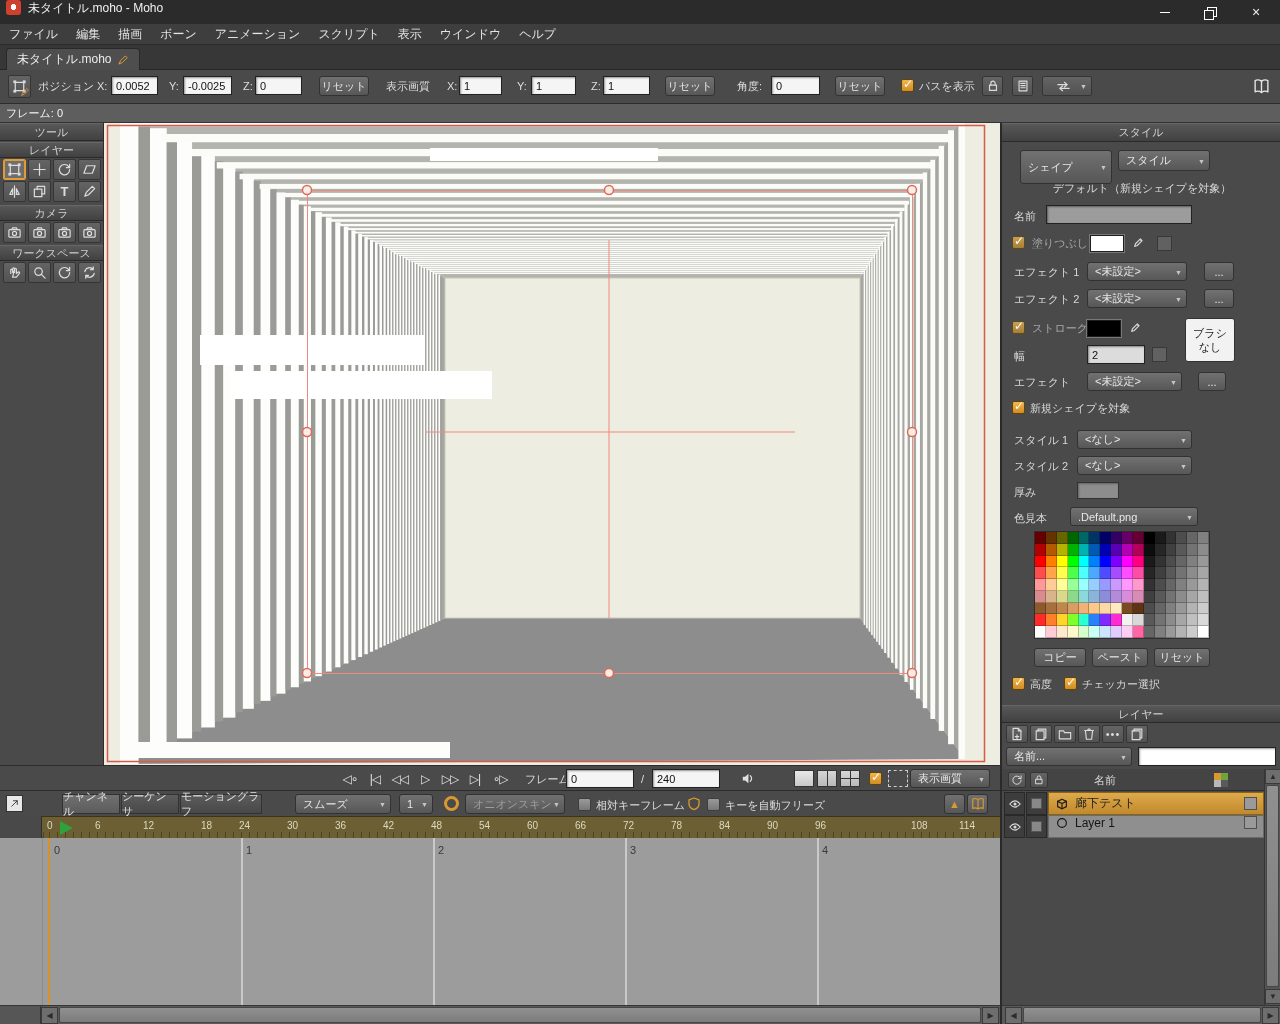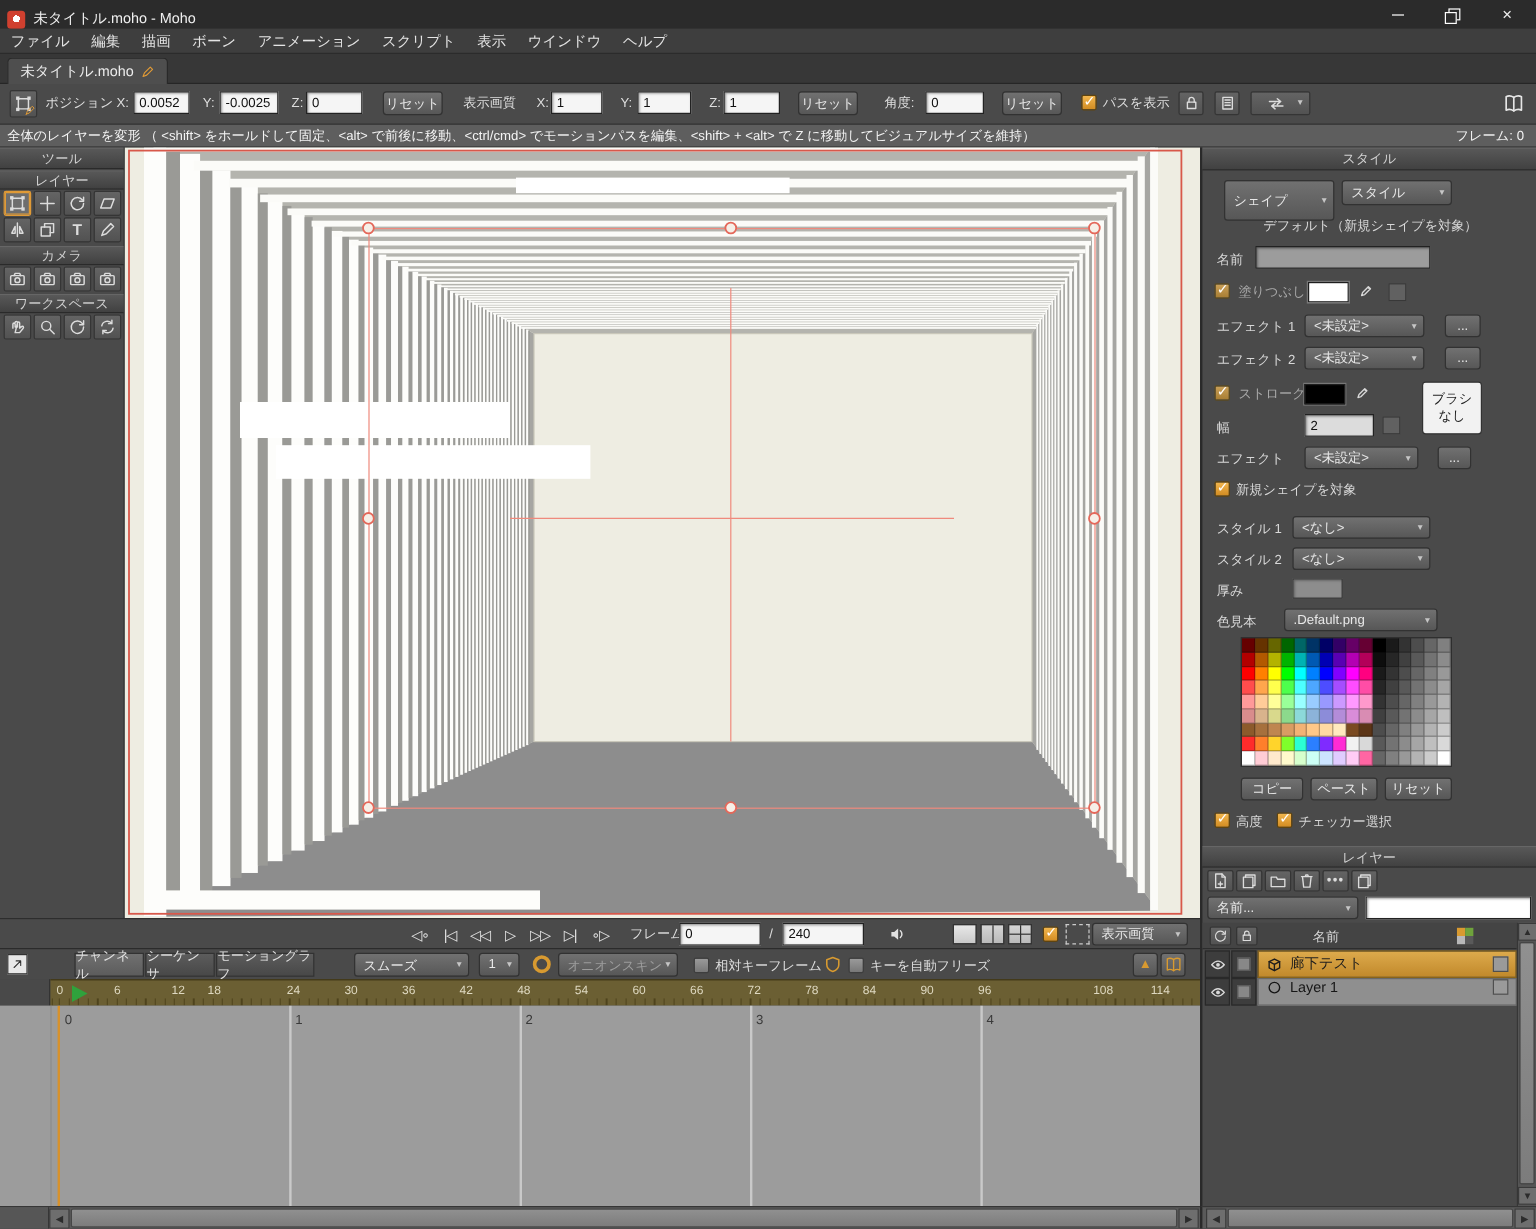--- a/index.html
+++ b/index.html
@@ -1,21 +1,21 @@
 <!DOCTYPE html>
 <html><head>
 <meta charset="utf-8">
 <style>
   *{margin:0;padding:0;box-sizing:border-box}
   html,body{width:1280px;height:1024px;overflow:hidden}
   body{font-family:"Liberation Sans","DejaVu Sans",sans-serif;background:#474747}
   #app{position:relative;width:1280px;height:1024px;background:#474747;color:#ddd;font-size:12px;overflow:hidden}
   .r{position:absolute}
   
-  #titlebar{left:0;top:0;width:1280px;height:24px;background:#2b2b2b;display:flex;align-items:flex-end;padding-left:6px;gap:7px}
+  #titlebar{left:0;top:0;width:1280px;height:24px;background:#2b2b2b;display:flex;align-items:flex-start;padding-left:6px;gap:7px}
   #title-text{color:#f0f0f0;font-size:12px}
   .wbtn{position:absolute;top:0;width:45px;height:24px;display:flex;align-items:center;justify-content:center;color:#eee}
   .min-glyph{width:10px;height:1px;background:#fff}
   .restore-glyph{position:relative;width:11px;height:11px}
   .restore-glyph::before{content:"";position:absolute;left:3px;top:0;width:8px;height:8px;border:1px solid #fff}
   .restore-glyph::after{content:"";position:absolute;left:0;top:3px;width:8px;height:8px;border:1px solid #fff;background:#2b2b2b}
   
   #menubar{left:0;top:24px;width:1280px;height:21px;background:#3e3e3e;border-bottom:1px solid #2b2b2b;display:flex;align-items:stretch}
   .menu-item{padding:0 9px;display:flex;align-items:center;color:#e4e4e4;font-size:12px}
   
@@ -270,21 +270,20 @@
         </svg>
       </div>
     <div class="r" style="left:1248px;top:5px;width:26px;height:22px;display:flex;align-items:center;justify-content:center;color:#e6e6e6">
         <svg class="ico" width="17" height="17">
           <use href="#i-book"></use>
         </svg>
       </div>
   </div>
 
   <div class="r" id="infobar">
-    <span style="overflow:hidden;text-overflow:ellipsis">全体のレイヤーを変形 （ &lt;shift&gt; をホールドして固定、&lt;alt&gt; で前後に移動、&lt;ctrl/cmd&gt; でモーションパスを編集、&lt;shift&gt; + &lt;alt&gt; で Z に移動してビジュアルサイズを維持）</span>
     <span style="padding-right:4px">フレーム: 0</span>
   </div>
 
   <div class="r" id="tools-panel">
     <div class="sechdr" style="top:0;height:18px">ツール</div>
     <div class="sechdr" style="top:19px;height:16px">レイヤー</div>
     <div class="icobtn sel" style="left:3px;top:36px;width:23px;height:21px">
         <svg class="ico" width="15" height="15">
           <use href="#i-transform"></use>
         </svg>
@@ -932,21 +931,21 @@
       </div>
   </div>
 
   <div class="r" id="tl-ruler-corner"></div>
   <div id="tl-ruler">
     <div id="ruler-ticks"></div>
     <div id="playhead-tri"></div>
   <span class="rnum" style="left: 5px;">0</span>
       <span class="rnum" style="left: 53px;">6</span>
       <span class="rnum" style="left: 101px;">12</span>
-      <span class="rnum" style="left: 131px;">18</span>
+      <span class="rnum" style="left: 159px;">18</span>
       <span class="rnum" style="left: 197px;">24</span>
       <span class="rnum" style="left: 245px;">30</span>
       <span class="rnum" style="left: 293px;">36</span>
       <span class="rnum" style="left: 341px;">42</span>
       <span class="rnum" style="left: 389px;">48</span>
       <span class="rnum" style="left: 437px;">54</span>
       <span class="rnum" style="left: 485px;">60</span>
       <span class="rnum" style="left: 533px;">66</span>
       <span class="rnum" style="left: 581px;">72</span>
       <span class="rnum" style="left: 629px;">78</span>

